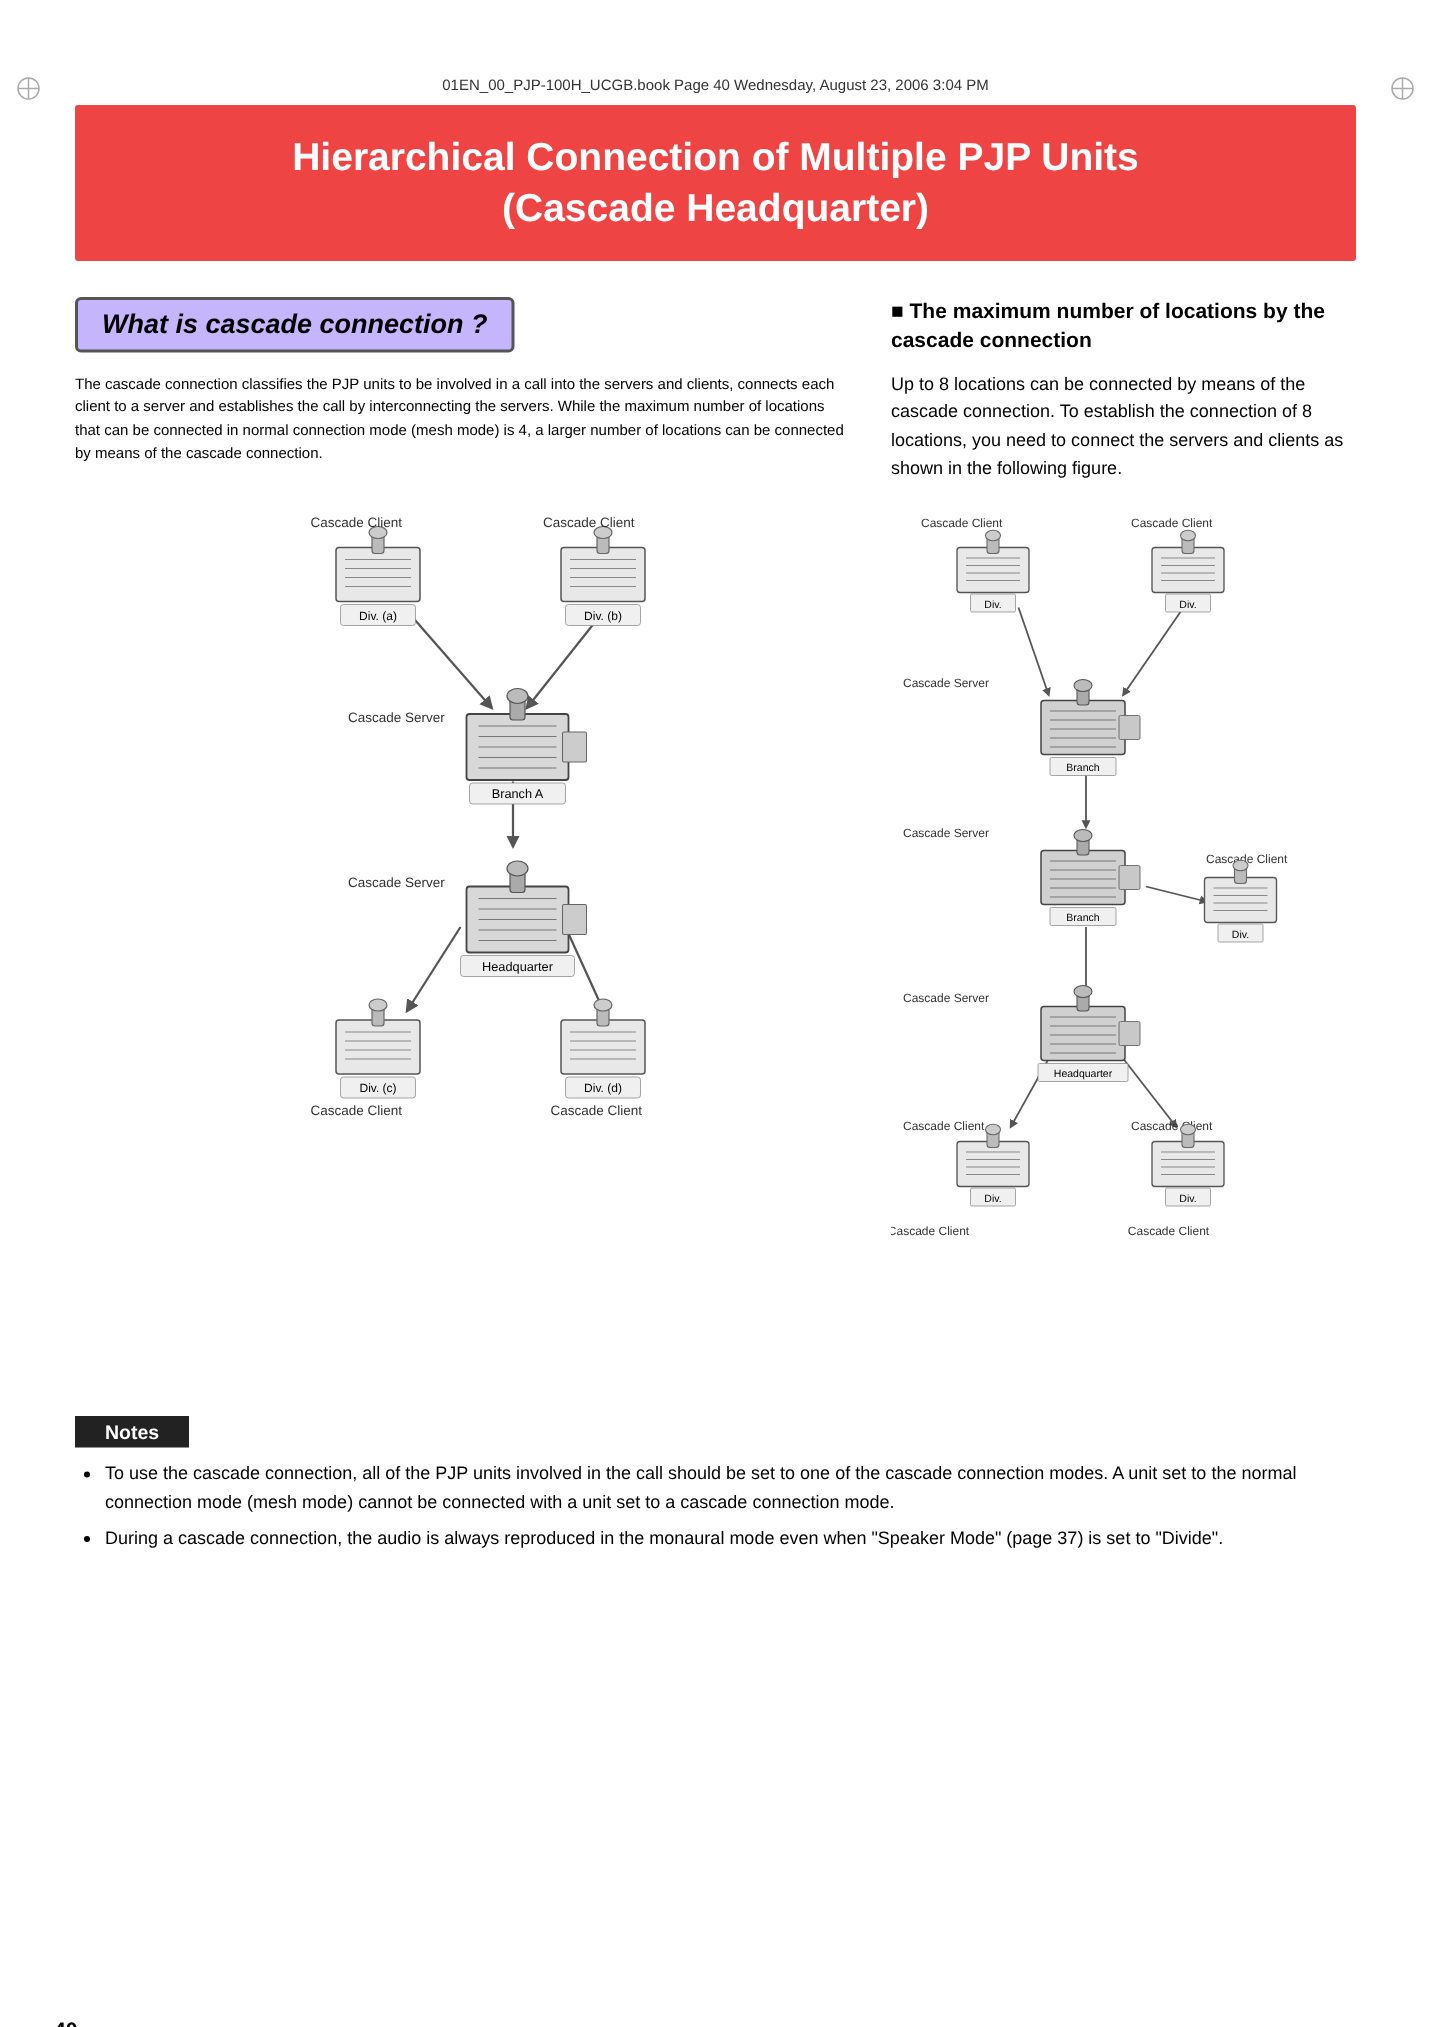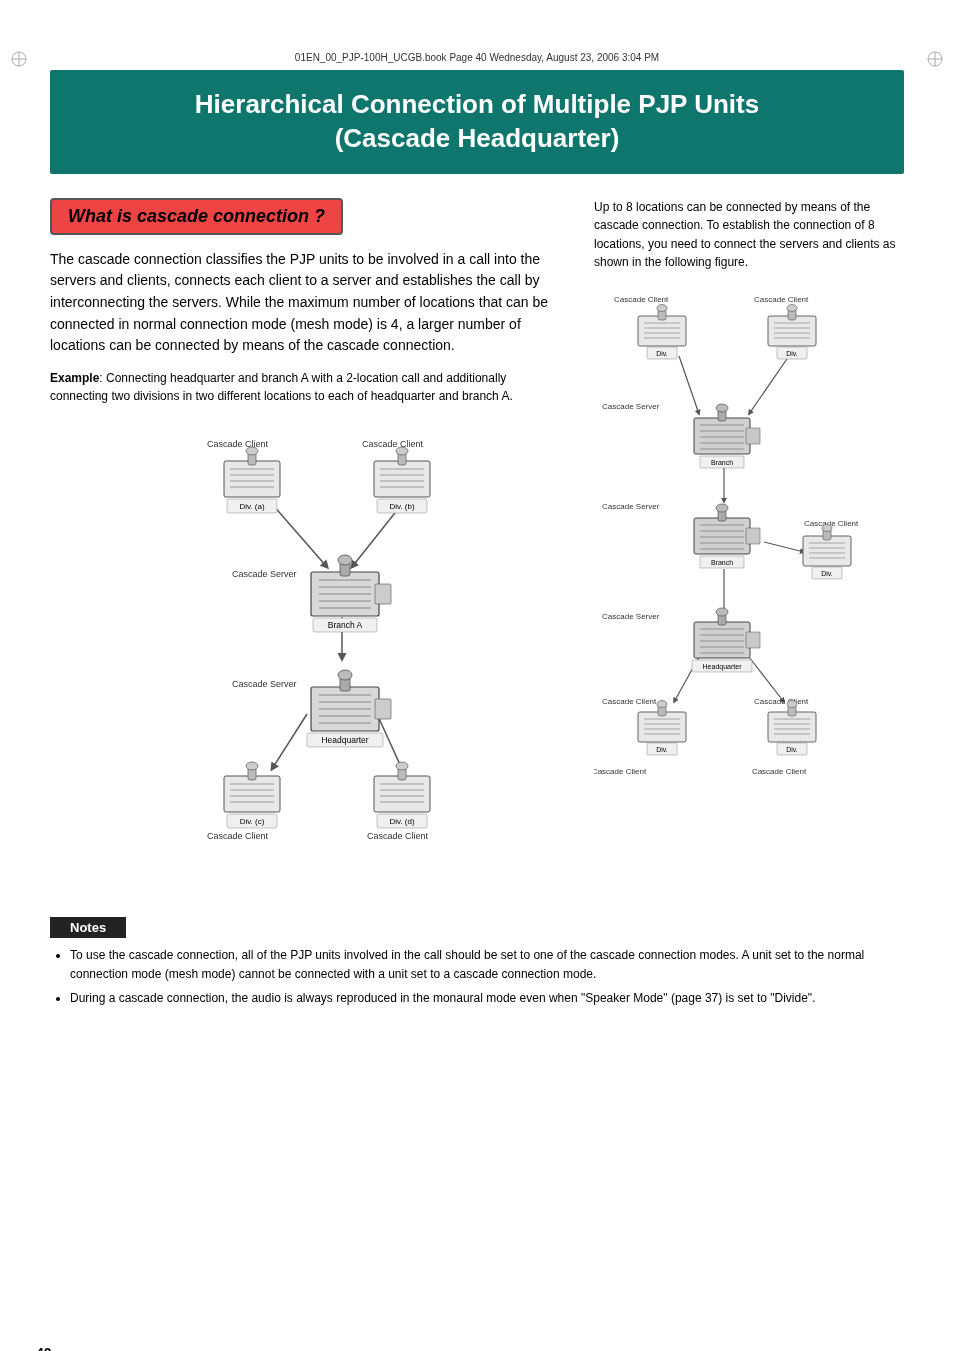--- a/index.html
+++ b/index.html
@@ -15,21 +15,21 @@
     .page {
       width: 954px;
       min-height: 1351px;
       background: #fff;
       padding: 30px 50px 40px 50px;
       position: relative;
       margin-top: 40px;
     }
     
     .header-bar {
-      background: #0f766e;
+      background: #ef4444;
       color: #fff;
       text-align: center;
       padding: 18px 16px;
       margin-bottom: 24px;
       border-radius: 2px;
     }
     .header-bar h1 {
       font-size: 26px;
       font-weight: bold;
       line-height: 1.3;
@@ -44,32 +44,32 @@
     .col-left {
       flex: 1;
       min-width: 0;
     }
     .col-right {
       width: 310px;
       flex-shrink: 0;
     }
     
     .section-title {
-      background: #ef4444;
+      background: #c4b5fd;
       border: 2px solid #555;
       border-radius: 4px;
       padding: 6px 16px;
       font-style: italic;
       font-weight: bold;
       font-size: 18px;
       margin-bottom: 14px;
       display: inline-block;
     }
     .body-text {
-      font-size: 14px;
+      font-size: 10px;
       line-height: 1.55;
       margin-bottom: 12px;
     }
     .example-text {
       font-size: 12px;
       line-height: 1.5;
       margin-bottom: 14px;
     }
     .example-text strong { font-weight: bold; }
 
@@ -194,23 +194,20 @@
   </div>
 
   <div class="two-col">
 
     <div class="col-left">
 
       <div class="section-title">What is cascade connection ?</div>
 
       <p class="body-text">The cascade connection classifies the PJP units to be involved in a call into the servers and clients, connects each client to a server and establishes the call by interconnecting the servers. While the maximum number of locations that can be connected in normal connection mode (mesh mode) is 4, a larger number of locations can be connected by means of the cascade connection.</p>
 
-      <p class="example-text">
-        <strong>Example</strong><span>: Connecting headquarter and branch A with a 2-location call and additionally connecting two divisions in two different locations to each of headquarter and branch A.</span>
-      </p>
 
       
       <div class="diagram-container">
         <svg width="420" height="470" viewBox="0 0 420 470">
 
           <defs>
 
             <g id="pjp-device">
 
               <rect x="-28" y="-18" width="56" height="36" rx="2" fill="#e8e8e8" stroke="#555" stroke-width="1"></rect>
@@ -297,20 +294,21 @@
           </g>
           <text x="270" y="420" font-size="9" fill="#333">Cascade Client</text>
 
         </svg>
       </div>
 
     </div>
 
     <div class="col-right">
 
+      <p class="right-title">The maximum number of locations by the cascade connection</p>
       <p class="right-body">Up to 8 locations can be connected by means of the cascade connection. To establish the connection of 8 locations, you need to connect the servers and clients as shown in the following figure.</p>
 
       
       <svg width="290" height="580" viewBox="0 0 290 580">
         <defs>
           <marker id="arr2" markerWidth="7" markerHeight="7" refX="3.5" refY="3.5" orient="auto">
             <path d="M0,1 L5,3.5 L0,6 Z" fill="#555"></path>
           </marker>
           <g id="pjp-sm">
             <rect x="-24" y="-15" width="48" height="30" rx="2" fill="#e8e8e8" stroke="#555" stroke-width="0.9"></rect>

